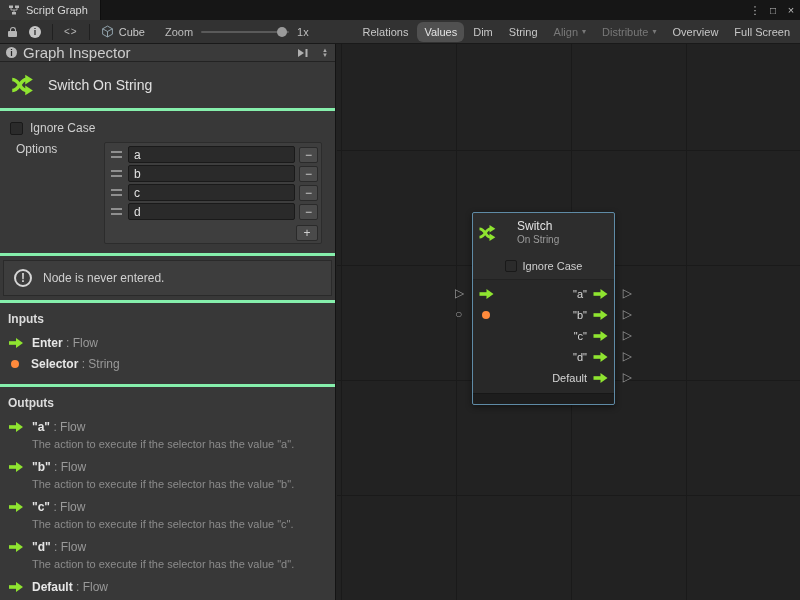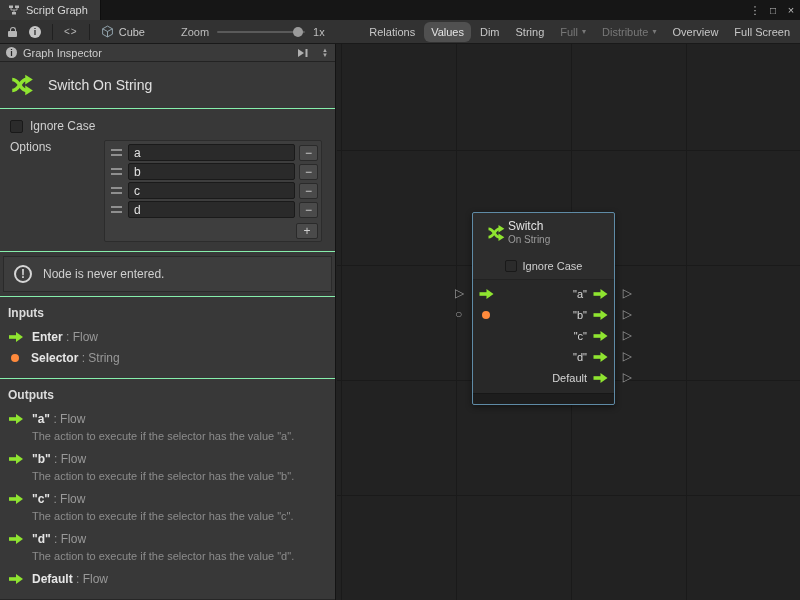--- a/index.html
+++ b/index.html
@@ -31,54 +31,54 @@
   .lock-ico { display:inline-flex; flex-direction:column; align-items:center; }
   .lock-shackle { width:6px; height:4px; border:1.5px solid #b5b5b5; border-bottom:none;
     border-radius:3px 3px 0 0; }
   .lock-body { width:9px; height:6px; background:#b5b5b5; border-radius:1px; }
   .info-circle { width:12px; height:12px; border-radius:50%; background:#c6c6c6;
     color:#262626; font-size:9px; font-weight:bold; display:flex; align-items:center;
     justify-content:center; }
   .code-ico { font-size:10px; letter-spacing:1px; color:#b5b5b5; }
   .vsep { width:1px; height:16px; background:#202020; margin:0 5px; }
   .cube-wrap { display:inline-flex; align-items:center; gap:5px; padding:0 6px; }
-  .zoom-label { margin:0 6px 0 30px; color:#bdbdbd; }
+  .zoom-label { margin:0 6px 0 14px; color:#bdbdbd; }
   .zoom-track { position:relative; width:88px; height:2px; background:#5a5a5a;
     border-radius:1px; margin:0 8px 0 2px; }
   .zoom-knob { position:absolute; top:-4px; left:86%; width:10px; height:10px;
     border-radius:50%; background:#9a9a9a; }
   .zoom-val { color:#bdbdbd; margin-right:6px; }
   .tbtn { height:20px; display:inline-flex; align-items:center; padding:0 7px;
     margin:0 1px; border-radius:2px; color:#c8c8c8; cursor:default; }
   .tbtn.first { margin-left:auto; }
   .tbtn.active { background:#505050; color:#e4e4e4;border-radius:6px; }
   .tbtn.disabled { color:#787878; }
   .dd-arrow { font-size:8px; margin-left:4px; }
 
   
   .inspector { position:absolute; left:0; top:44px; width:336px; bottom:0;
     background:#383838; border-right:1px solid #141414; display:flex; flex-direction:column; }
   .insp-header { height:19px; background:#3a3a3a; border-bottom:1px solid #232323;
     display:flex; align-items:center; gap:6px; padding:0 4px 0 6px; }
   .insp-header .info-circle { width:11px; height:11px; background:#b9b9b9; }
-  .insp-header-title { font-size:11px; color:#cdcdcd; flex:1; }
+  .insp-header-title { font-size:15px; color:#cdcdcd; flex:1; }
   .updown { display:flex; flex-direction:column; align-items:center; line-height:5px;
     font-size:6px; color:#a8a8a8; margin-left:4px; width:12px; }
 
-  .sec { border-bottom:1px solid #86efac; }
+  .sec { border-bottom:3px solid #86efac; }
   .sec-title { display:flex; align-items:center; gap:12px; padding:10px 8px; }
   .unit-title { font-size:14px; color:#e0e0e0; }
 
   .sec-form { padding:10px 0 9px; }
   .check-row { display:flex; align-items:center; gap:7px; margin:0 0 7px 10px;
     font-size:12px; color:#cfcfcf; }
   input[type="checkbox"] { appearance:none; -webkit-appearance:none; width:13px; height:13px;
     background:#2b2b2b; border:1px solid #191919; border-radius:2px; margin:0; }
   .options-row { display:flex; align-items:flex-start; }
-  .options-label { width:118px; padding-left:10px; font-size:12px; color:#cfcfcf; }
+  .options-label { width:118px; padding-left:16px; font-size:12px; color:#cfcfcf; }
   .options-list { flex:1; margin-right:13px; background:#3e3e3e; border:1px solid #2c2c2c;
     border-radius:2px; padding:3px 3px 2px; }
   .opt-row { display:flex; align-items:center; margin-bottom:2px; }
   .drag-handle { width:11px; height:7px; border-top:2px solid #8f8f8f;
     border-bottom:2px solid #8f8f8f; margin:0 2px 0 3px; }
   .opt-field { flex:1; height:17px; margin:0 4px; background:#2a2a2a;
     border:1px solid #1a1a1a; border-radius:2px; color:#e2e2e2; font-size:12px;
     font-family:"Liberation Sans", sans-serif; padding:0 5px; outline:none; }
   .mini-btn { width:19px; height:16px; background:#4a4a4a; border:1px solid #2a2a2a;
     border-radius:2px; color:#cfcfcf; font-size:12px; line-height:10px; padding:0;
@@ -112,21 +112,21 @@
     background-image:
       linear-gradient(to right, #1a1a1a 1px, transparent 1px),
       linear-gradient(to bottom, #1a1a1a 1px, transparent 1px);
     background-size:115px 115px;
     background-position:119px 106px; }
 
   
   .node { position:absolute; left:135px; top:168px; width:143px;
     background:#2d2d2d; border:1px solid #5f8ba6; border-radius:2px;
     box-shadow:0 2px 6px rgba(0,0,0,.45); }
-  .node-header { height:40px; display:flex; align-items:center; gap:1px; padding:0 12px; }
+  .node-header { height:40px; display:flex; align-items:center; gap:19px; padding:0 3px; }
   .node-titles { display:flex; flex-direction:column; line-height:13px; }
   .node-title { font-size:12px; color:#e2e2e2; }
   .node-sub { font-size:10px; color:#9b9b9b; }
   .node-check { height:26px; display:flex; align-items:center; justify-content:center;
     gap:6px; font-size:11px; color:#cfcfcf; }
   .node-check input { width:12px; height:12px; }
   .node-ports { background:#282828; border-top:1px solid #222; padding:3px 6px 5px; }
   .port-row { display:flex; align-items:center; height:21px; }
   .port-left { width:19px; display:flex; align-items:center; }
   .port-left .flow-arrow { margin-right:0; width:15px; }
@@ -187,21 +187,21 @@
     <span class="zoom-track">
       <span class="zoom-knob"></span>
     </span>
     <span class="zoom-val">1x</span>
 
     <span class="tbtn first">Relations</span>
     <span class="tbtn active">Values</span>
     <span class="tbtn">Dim</span>
     <span class="tbtn">String</span>
     <span class="tbtn disabled">
-      <span>Full</span>
+      <span>Align</span>
       <span class="dd-arrow">▾</span>
     </span>
     <span class="tbtn disabled">
       <span>Distribute</span>
       <span class="dd-arrow">▾</span>
     </span>
     <span class="tbtn">Overview</span>
     <span class="tbtn">Full Screen</span>
   </div>
 

